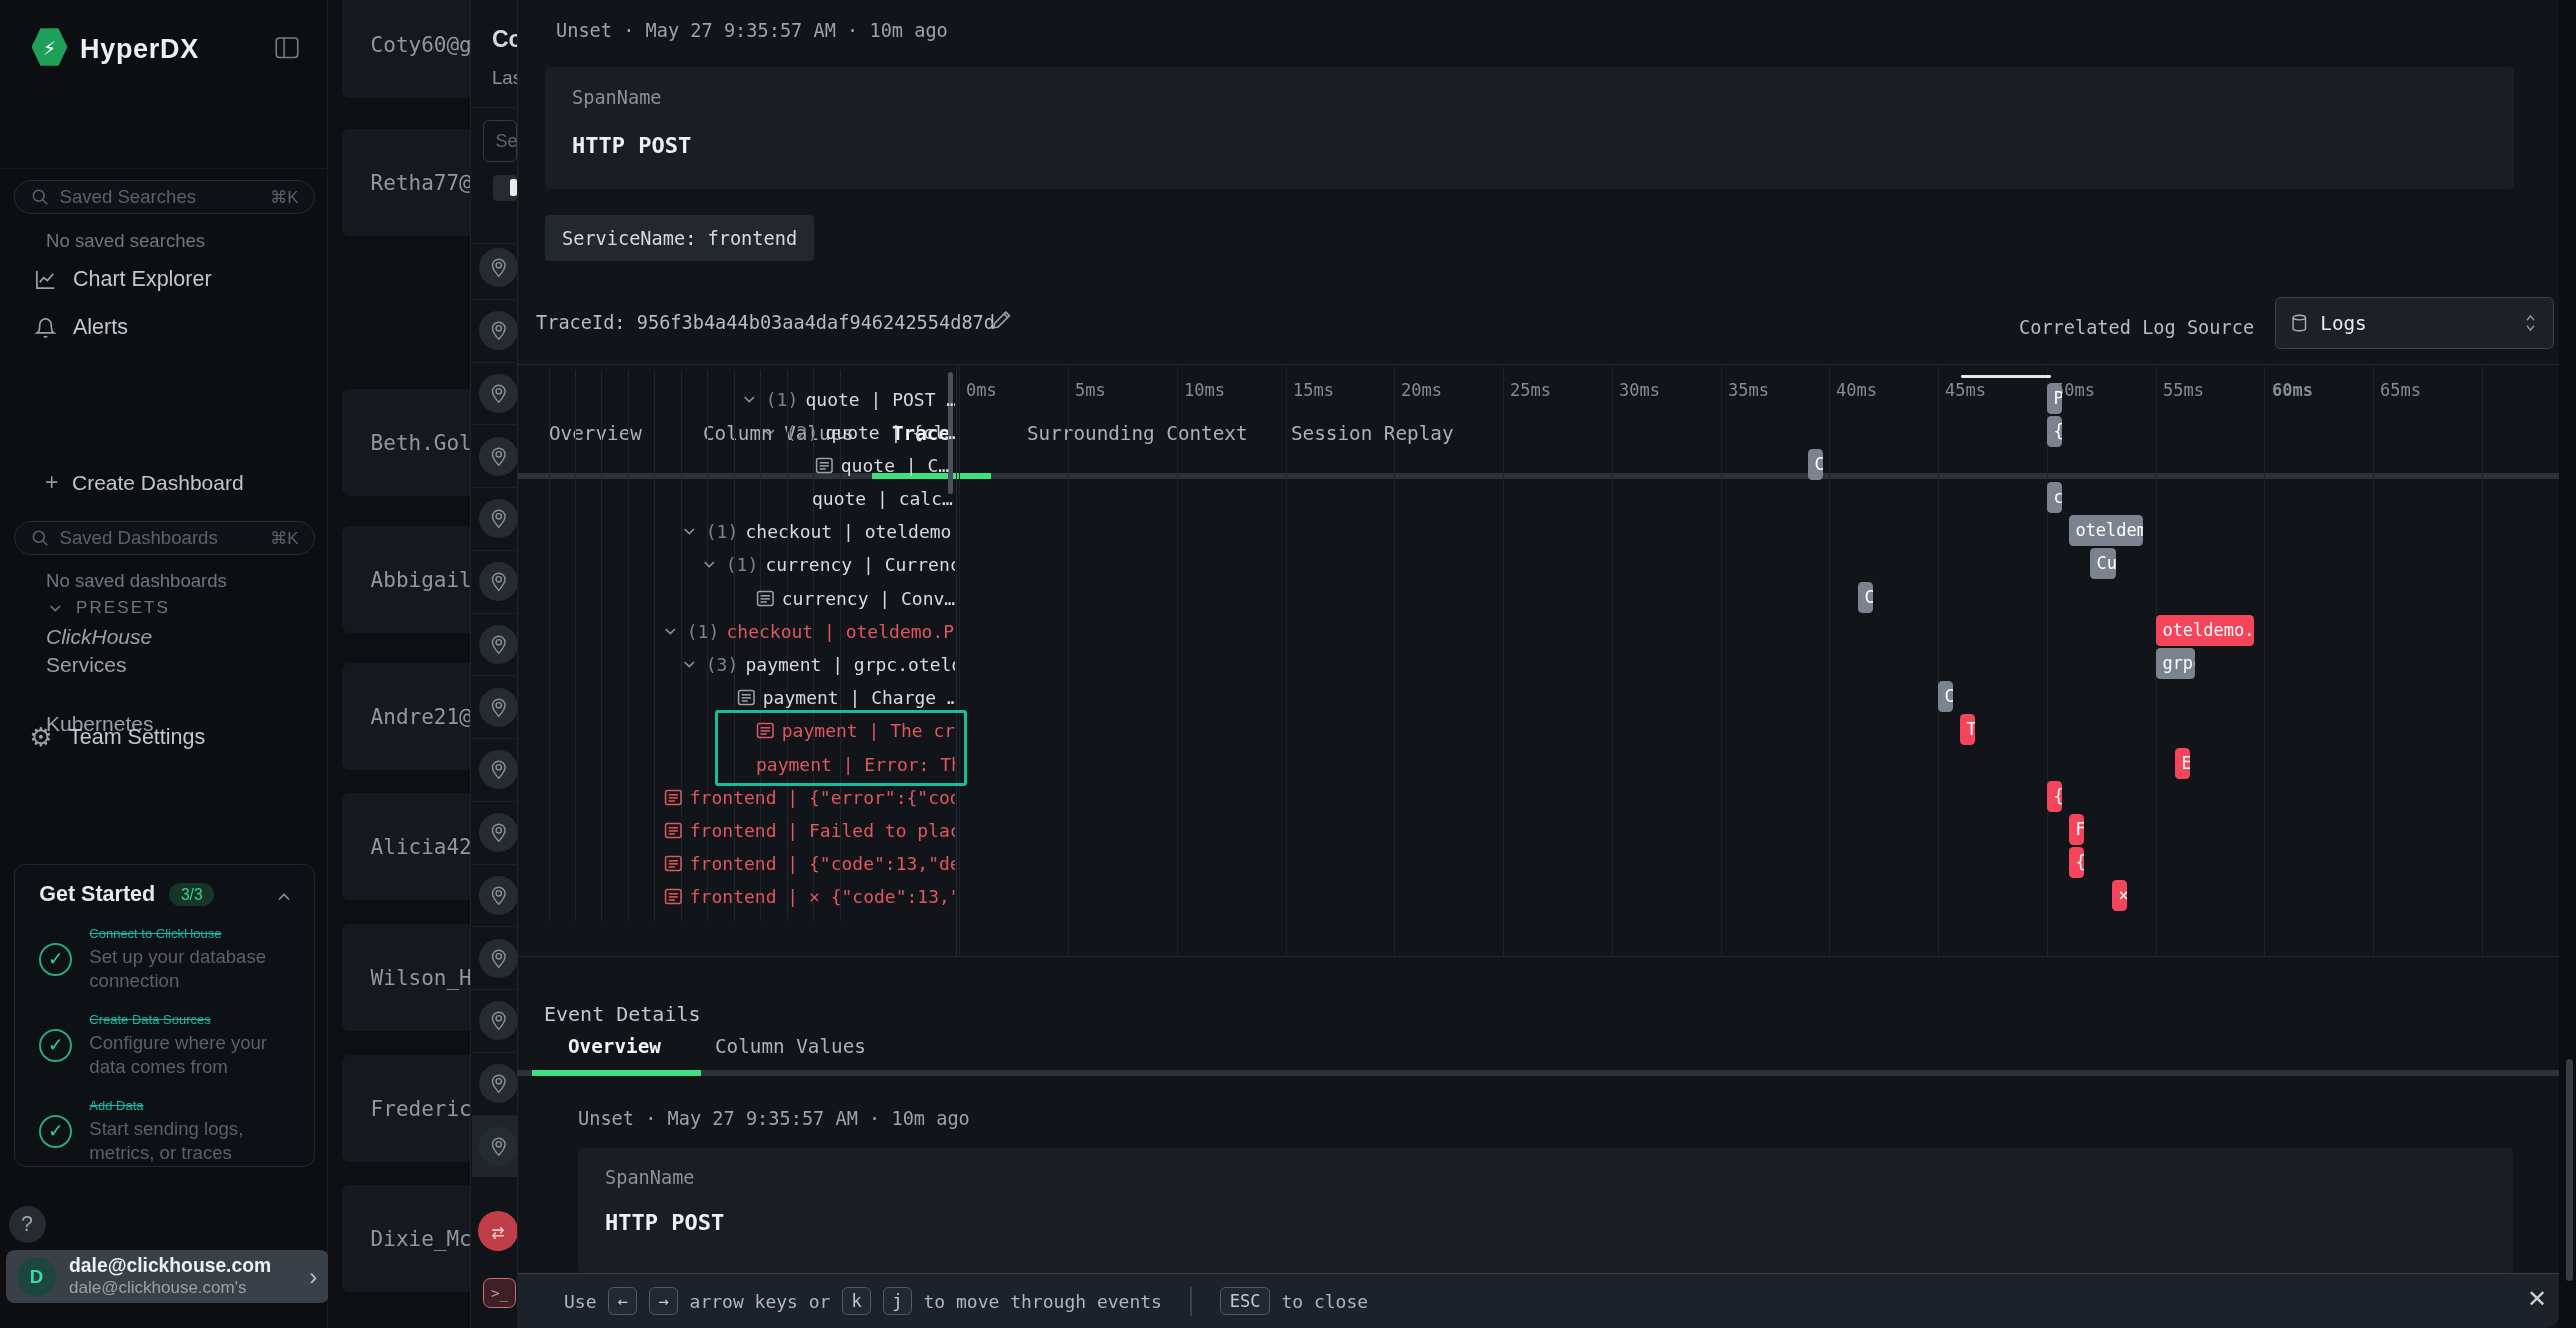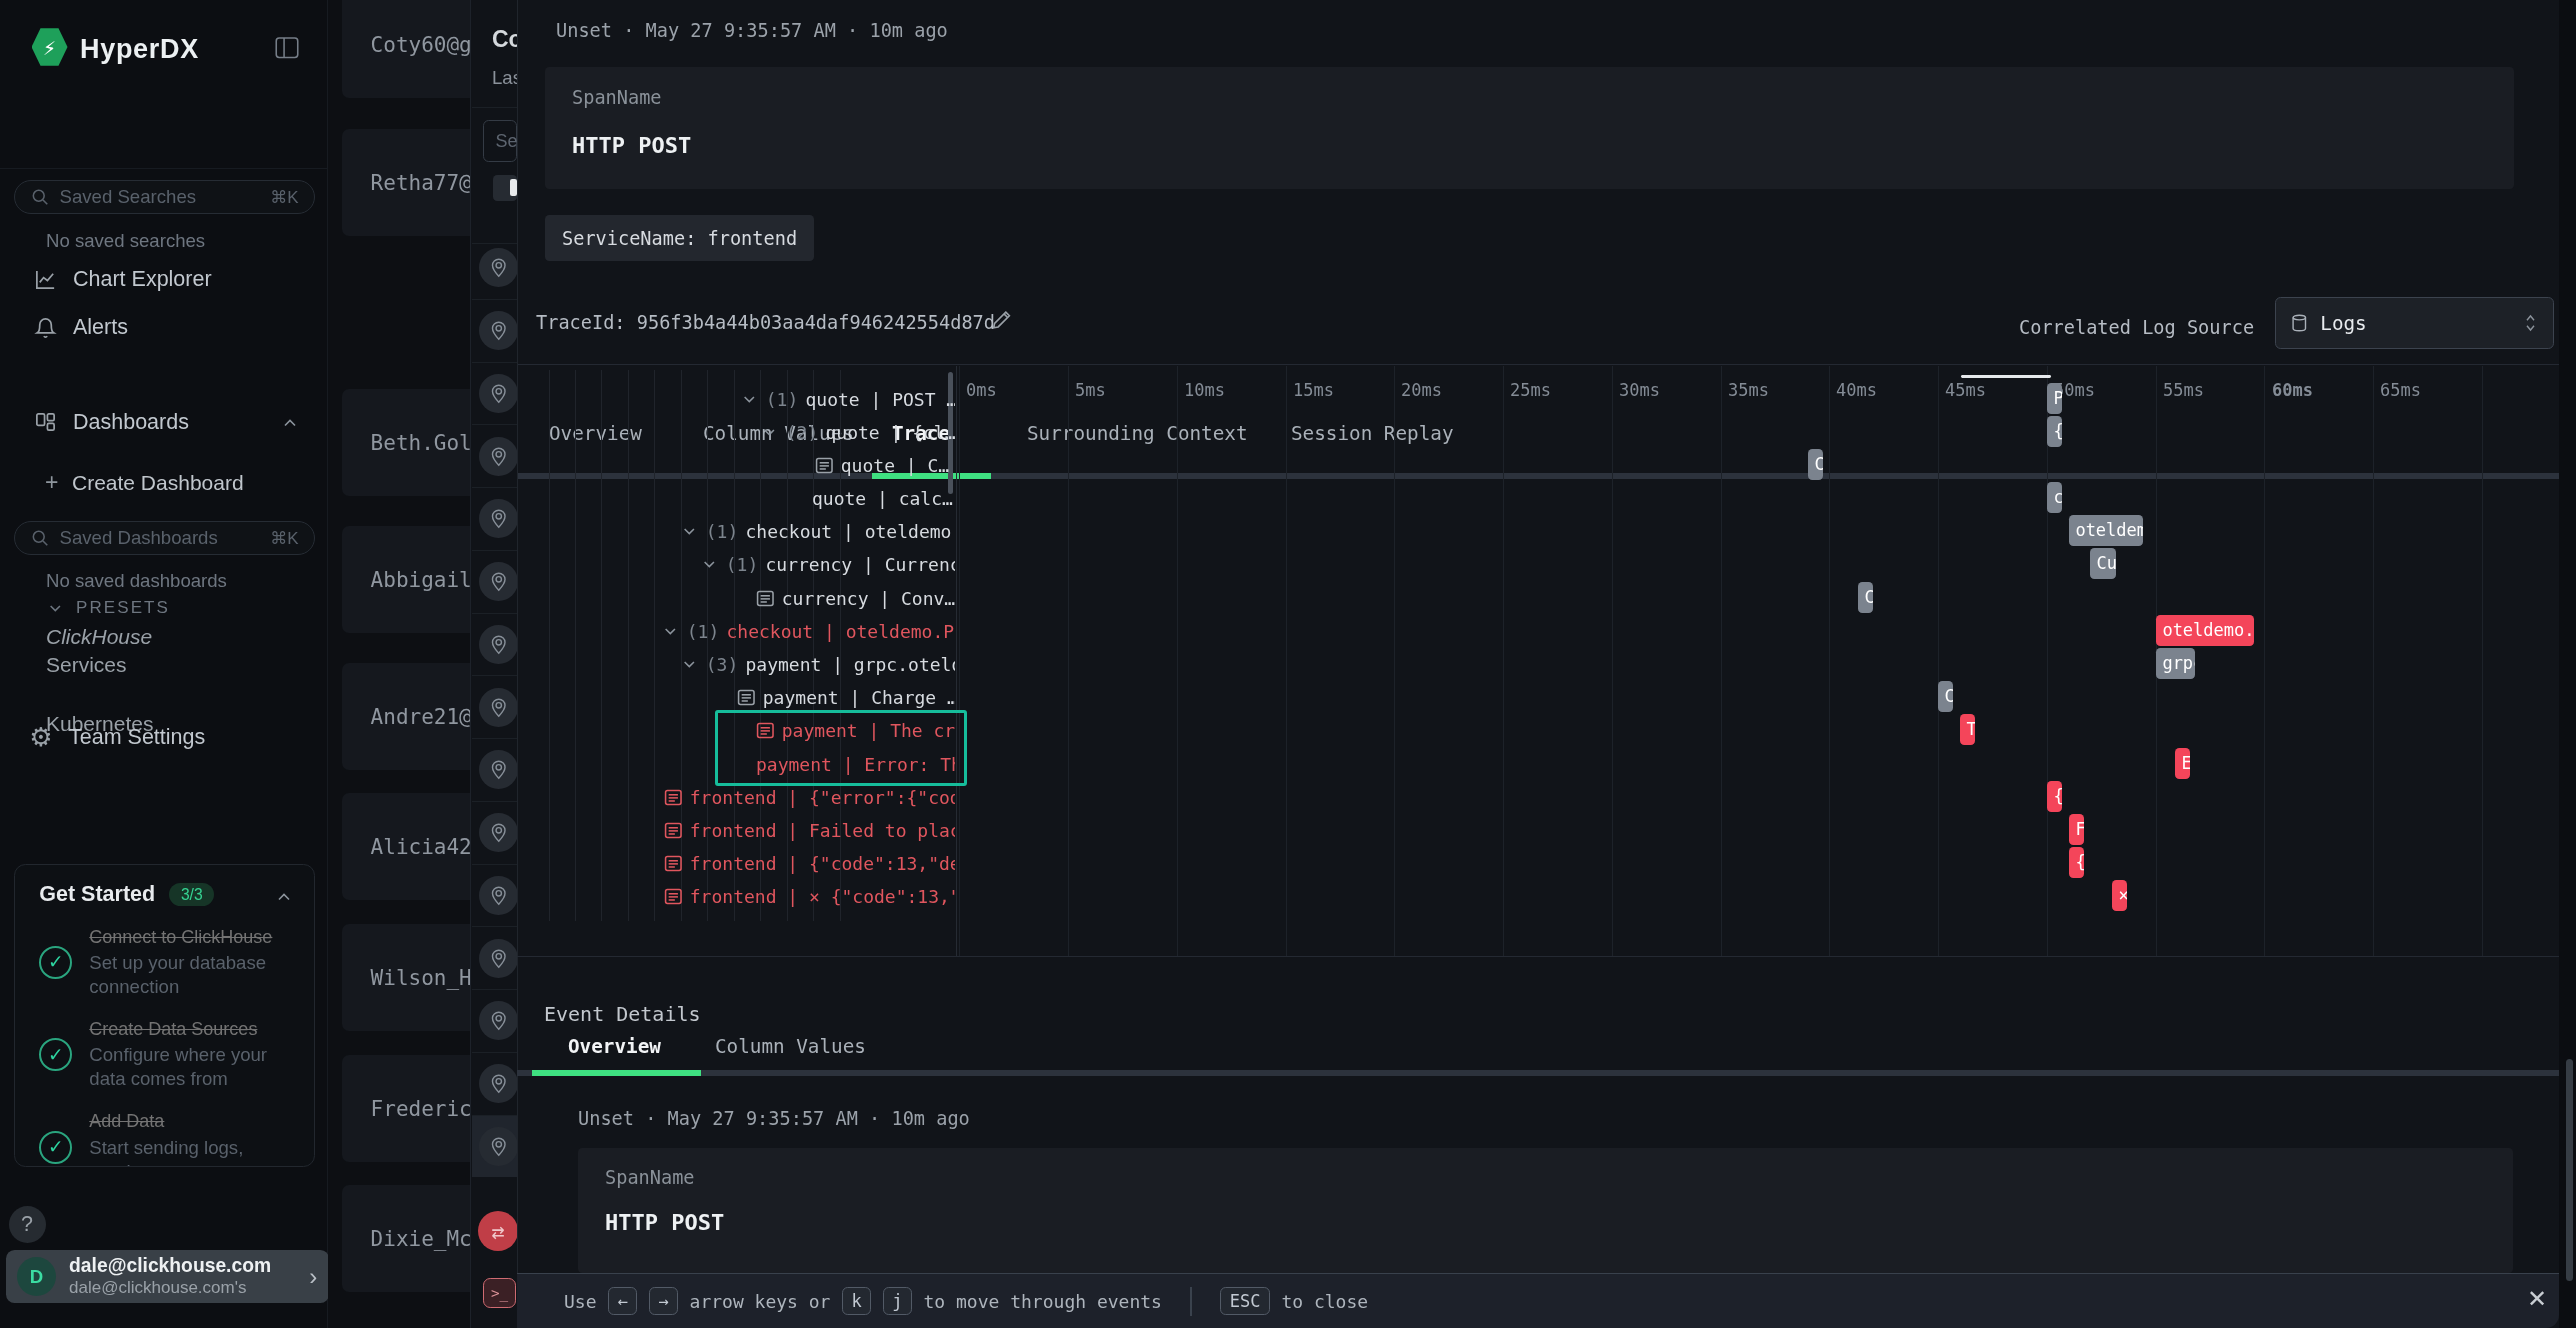--- a/index.html
+++ b/index.html
@@ -27,21 +27,21 @@
   .green-item{color:#35d392 !important;font-weight:bold}
   
   #getstarted{left:14.3px;top:864px;width:301px;height:303px;border:1.4px solid #22272e;border-radius:11.4px;background:#0d1014;padding:17px 0 0 24px;overflow:hidden}
   .gs-head{display:flex;align-items:center;gap:14.3px}
   .gs-title{font-size:21.5px;font-weight:bold;color:#e8ebee}
   .gs-badge{background:#163527;color:#35d392;font-size:15.7px;padding:2.9px 11.4px;border-radius:13px}
   .gs-chev{position:absolute;right:20px;top:21.5px}
   .gs-item{display:flex;gap:17px;margin-top:18.6px}
   .gs-check{width:33px;height:33px;border:2.1px solid #2aa57f;border-radius:50%;color:#2dd4a0;font-size:18.6px;display:flex;align-items:center;justify-content:center;flex:none;align-self:center}
   .gs-text{width:215px}
-  .gs-t{font-size:18px;color:#737373;text-decoration:line-through;line-height:1.25}
+  .gs-t{font-size:13px;color:#14b8a6;text-decoration:line-through;line-height:1.25}
   .gs-d{font-size:18.6px;color:#59616b;line-height:1.3;margin-top:2.9px}
   #help-btn{left:8.6px;top:1206px;width:37px;height:37px;border-radius:50%;background:#262b31;color:#9aa1a8;font-size:21.5px;display:flex;align-items:center;justify-content:center}
   #user-chip{left:5.7px;top:1250px;width:323px;height:53px;border-radius:8.6px;background:rgba(62,68,76,.92);display:flex;align-items:center;padding:0 11.4px;gap:13px}
   .avatar{width:39px;height:39px;border-radius:50%;background:#1d473e;color:#3bdca2;font-size:18.6px;font-weight:bold;display:flex;align-items:center;justify-content:center;flex:none}
   .uc-email{font-size:19.3px;font-weight:bold;color:#eef1f3;line-height:1.15}
   .uc-org{font-size:17px;color:#9aa1a8}
   .uc-chev{margin-left:auto;color:#b9bfc6;font-size:24px}
 
   
   #sessions{left:328px;top:0;width:188px;height:1328px;background:#0d0f13;overflow:hidden}
@@ -139,35 +139,20 @@
     <span class="nlabel">Chart Explorer</span>
   </div>
   <div class="abs navrow sans" style="top:306px">
     <span class="nicon">
         <svg width="23" height="23" viewBox="0 0 24 24">
           <path d="M18 9a6 6 0 0 0-12 0c0 7-2.5 8.5-2.5 8.5h17S18 16 18 9" fill="none" stroke="#9aa1a8" stroke-width="1.8"></path>
           <path d="M10.3 21a2 2 0 0 0 3.4 0" fill="none" stroke="#9aa1a8" stroke-width="1.8"></path>
         </svg>
       </span>
     <span class="nlabel">Alerts</span>
-  </div>
-  <div class="abs navrow sans" style="top:401px">
-    <span class="nicon">
-        <svg width="23" height="23" viewBox="0 0 24 24">
-          <rect x="3" y="3" width="8" height="12" rx="1.5" fill="none" stroke="#9aa1a8" stroke-width="1.8"></rect>
-          <rect x="14" y="3" width="7" height="7" rx="1.5" fill="none" stroke="#9aa1a8" stroke-width="1.8"></rect>
-          <rect x="14" y="13" width="7" height="7" rx="1.5" fill="none" stroke="#9aa1a8" stroke-width="1.8"></rect>
-        </svg>
-      </span>
-    <span class="nlabel">Dashboards</span>
-    <span class="nchev">
-        <svg width="20" height="20" viewBox="0 0 24 24">
-          <polyline points="6,15 12,9 18,15" fill="none" stroke="#8b939c" stroke-width="2"></polyline>
-        </svg>
-      </span>
   </div>
 
   <div class="abs sans" style="left:45px;top:469px;font-size:23px;color:#8f969e">+</div>
   <div class="abs sans" style="left:72px;top:471px;font-size:21px;color:#c0c6cc">Create Dashboard</div>
 
   <div class="abs pill" style="top:521px">
     <span>
         <svg width="18.6" height="18.6" viewBox="0 0 24 24">
           <circle cx="10" cy="10" r="7" fill="none" stroke="#59616b" stroke-width="2"></circle>
           <line x1="15.5" y1="15.5" x2="21" y2="21" stroke="#59616b" stroke-width="2"></line>

